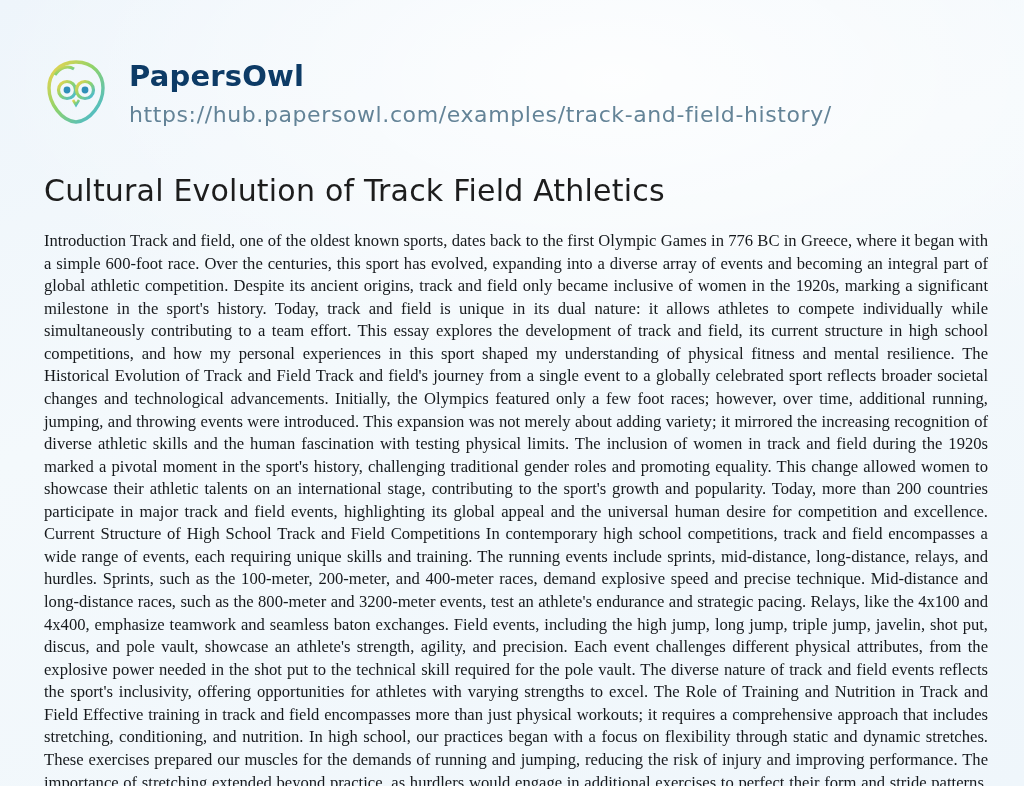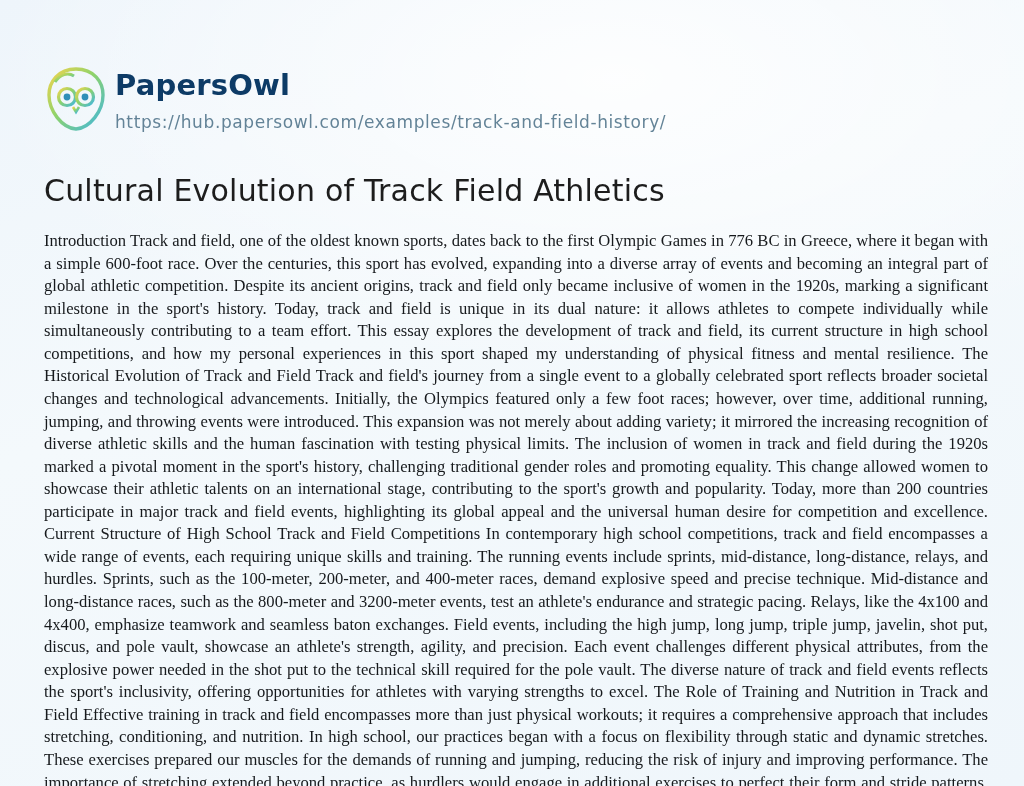--- a/index.html
+++ b/index.html
@@ -31,22 +31,22 @@
       linear-gradient(160deg, #eef5fb 0%, #f4f9fc 40%, #eff6fb 100%);
   }
   .content {
     position: absolute;
     left: 44px;
     top: 46px;
     right: 36px;
   }
   .brand-row {
     display: flex;
-    align-items: flex-end;
-    gap: 7px;
+    align-items: center;
+    gap: 21px;
     height: 86px;
   }
   .logo {
     width: 64px;
     height: 66px;
     margin-top: 6px;
     flex: 0 0 auto;
   }
   .brand-text {
     padding-top: 10px;
@@ -55,21 +55,21 @@
     font-family: "DejaVu Sans", sans-serif;
     font-size: 29px;
     font-weight: bold;
     color: #0d3b66;
     letter-spacing: 0.2px;
     line-height: 1.1;
   }
   .brand-url {
     margin-top: 10px;
     font-family: "DejaVu Sans", sans-serif;
-    font-size: 17px;
+    font-size: 22px;
     color: #4a6f86;
     letter-spacing: 0.6px;
     opacity: 0.85;
   }
   .doc-title {
     margin-top: 41px;
     font-family: "DejaVu Sans", sans-serif;
     font-weight: normal;
     font-size: 30px;
     color: #1d1d1d;

